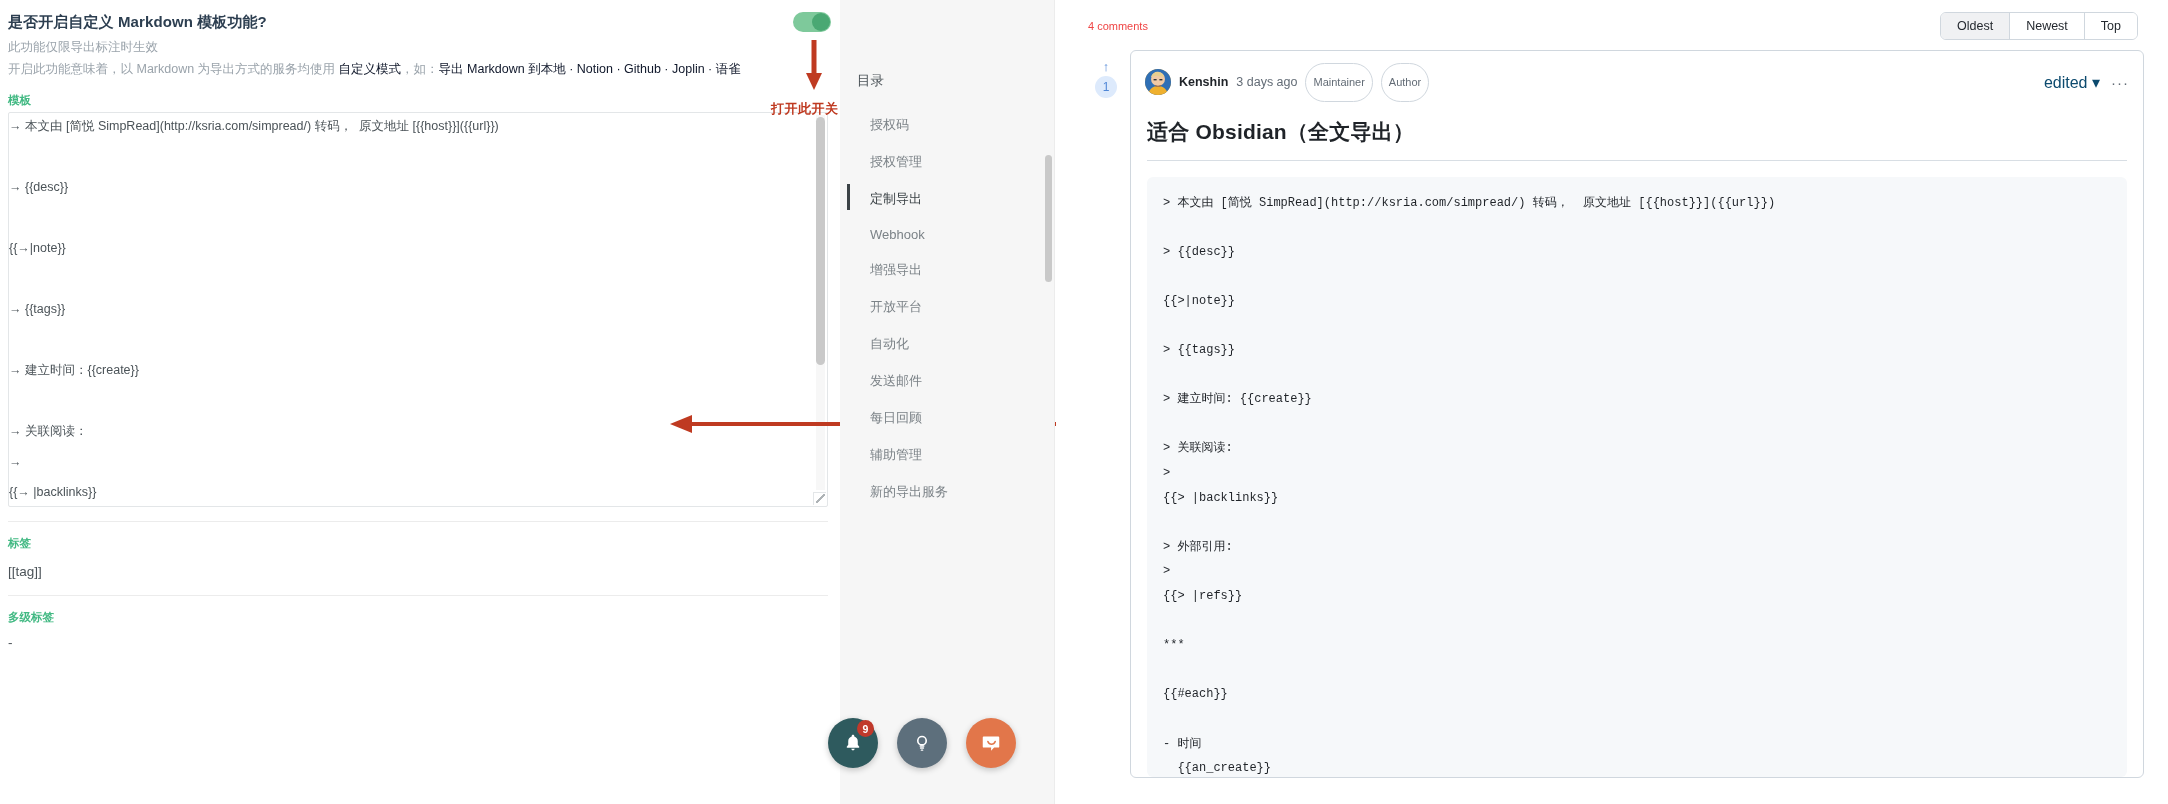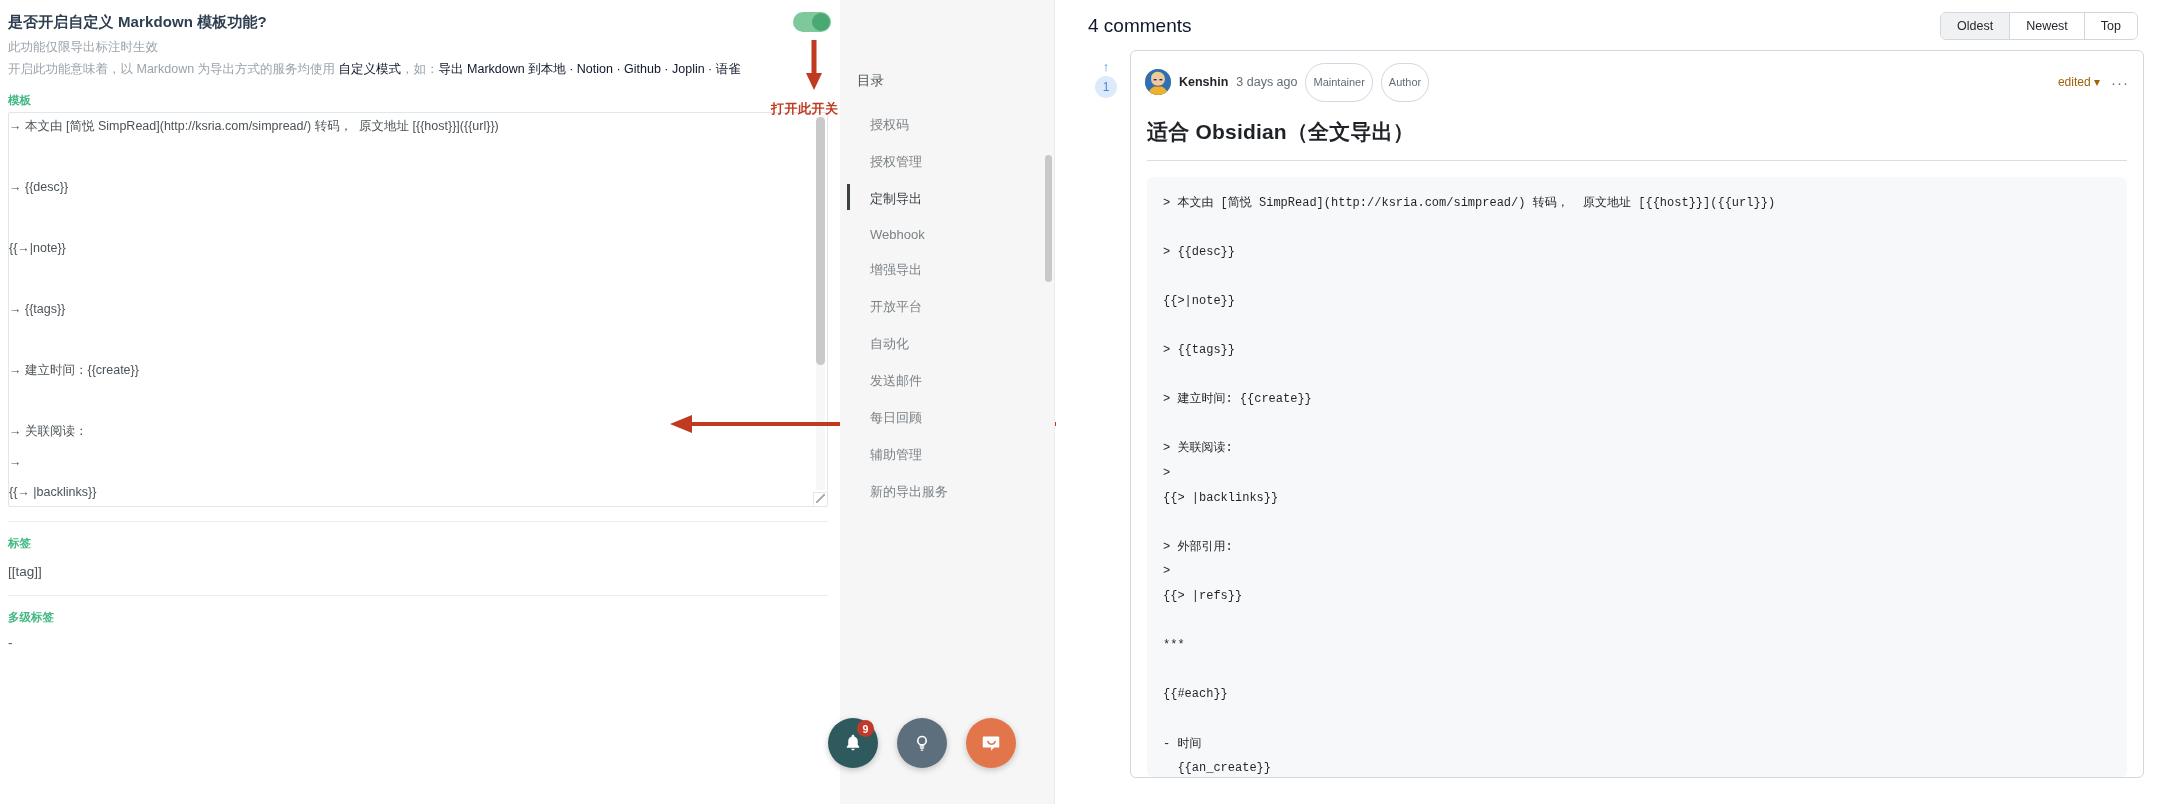--- a/index.html
+++ b/index.html
@@ -161,21 +161,21 @@
     position: absolute; left: 1056px; top: 0;
     width: 1112px; height: 804px;
     background: #fff;
     padding: 0 24px;
     overflow: hidden;
   }
   .cm-head {
     display: flex; align-items: center; justify-content: space-between;
     padding: 12px 6px 10px 8px;
   }
-  .cm-count { font-size: 19px; color: #0f172a; }
+  .cm-count { font-size: 11px; color: #ef4444; }
   .seg {
     display: flex; border: 1px solid #d0d7de; border-radius: 6px; overflow: hidden;
     background: #fff;
   }
   .seg-btn {
     font-size: 12.5px; color: #24292f;
     padding: 6px 16px; cursor: pointer; background: #fff;
     border-right: 1px solid #d0d7de;
   }
   .seg-btn:last-child { border-right: none; }
@@ -205,21 +205,21 @@
     flex: 0 0 26px; background: #f0a830;
   }
   .cm-author { font-size: 12.5px; font-weight: bold; color: #1f2328; }
   .cm-time { font-size: 12.5px; color: #636c76; }
   .badge {
     font-size: 11px; color: #636c76;
     border: 1px solid #d0d7de; border-radius: 20px;
     padding: 10px 7px; line-height: 1.5;
   }
   .cm-meta-right { margin-left: auto; display: flex; align-items: center; gap: 11px; }
-  .edited { font-size: 12px; color: #a16207; margin-left: 24px; }
+  .edited { font-size: 16px; color: #0c4a6e; margin-left: 24px; }
   .kebab { font-size: 15px; color: #636c76; letter-spacing: 1px; line-height: .6; }
 
   .cm-title {
     font-size: 21px; font-weight: bold; color: #1f2328;
     padding: 6px 16px 14px 16px; letter-spacing: .2px;
   }
   .cm-title-rule { height: 1px; background: #d8dee4; margin: 0 16px; }
 
   .code-block {
     margin: 16px 16px 0 16px;

